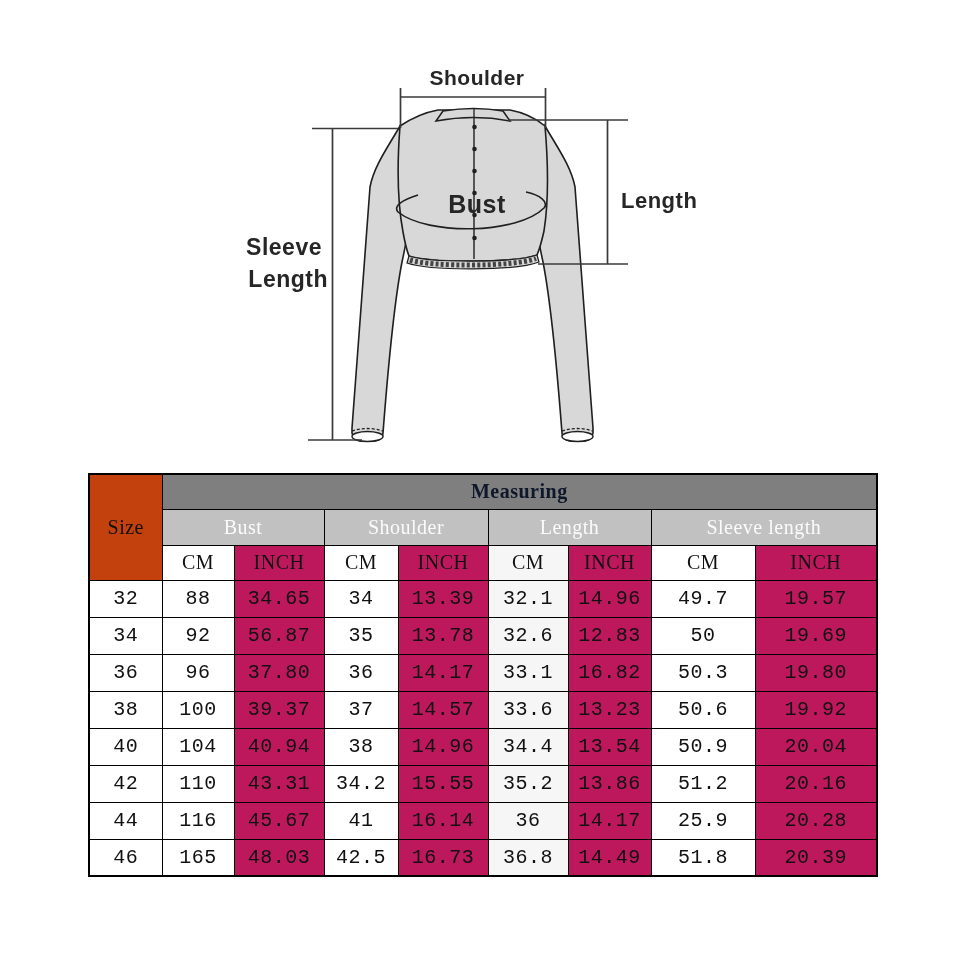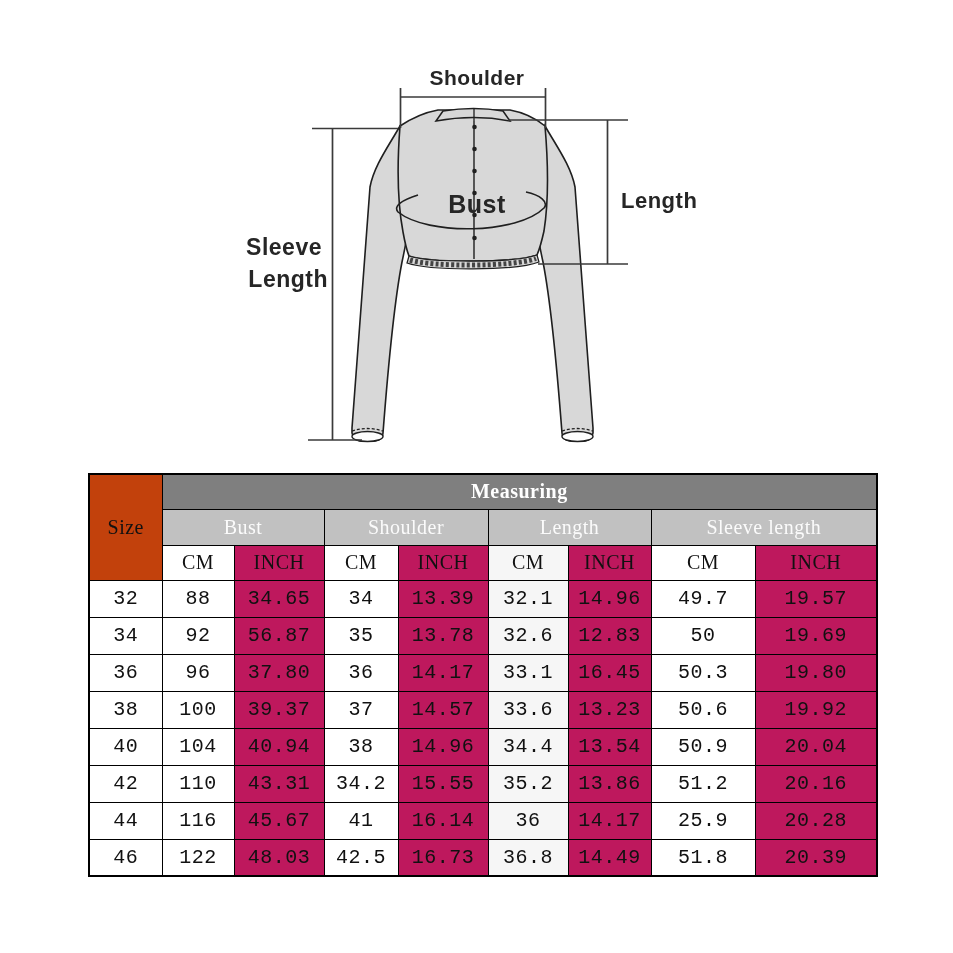--- a/index.html
+++ b/index.html
@@ -40,21 +40,21 @@
     letter-spacing: 0.5px;
     overflow: hidden;
     white-space: nowrap;
   }
   tr.r1 { height: 35px; }
   tr.r2 { height: 36px; }
   tr.r3 { height: 35px; }
   tbody tr.data { height: 37px; font-family: Liberation Mono, monospace; }
   td.mh {
     background: #7f7f7f;
-    color: #ffffff;
+    color: #0f172a;
     font-weight: bold;
     font-size: 22px;
     letter-spacing: 1.5px;
     border-bottom: 3px solid #fff;
   }
   td.gh {
     background: #c1c1c1;
     color: #fbfbfb;
     font-size: 21px;
     letter-spacing: 1px;
@@ -204,21 +204,21 @@
       <td>50</td>
       <td class="inch">19.69</td>
     </tr>
     <tr class="data">
       <td>36</td>
       <td>96</td>
       <td class="inch">37.80</td>
       <td>36</td>
       <td class="inch">14.17</td>
       <td class="lcm">33.1</td>
-      <td class="inch">16.45</td>
+      <td class="inch">16.82</td>
       <td>50.3</td>
       <td class="inch">19.80</td>
     </tr>
     <tr class="data">
       <td>38</td>
       <td>100</td>
       <td class="inch">39.37</td>
       <td>37</td>
       <td class="inch">14.57</td>
       <td class="lcm">33.6</td>
@@ -254,21 +254,21 @@
       <td class="inch">45.67</td>
       <td>41</td>
       <td class="inch">16.14</td>
       <td class="lcm">36</td>
       <td class="inch">14.17</td>
       <td>25.9</td>
       <td class="inch">20.28</td>
     </tr>
     <tr class="data">
       <td>46</td>
-      <td>122</td>
+      <td>165</td>
       <td class="inch">48.03</td>
       <td>42.5</td>
       <td class="inch">16.73</td>
       <td class="lcm">36.8</td>
       <td class="inch">14.49</td>
       <td>51.8</td>
       <td class="inch">20.39</td>
     </tr>
   </tbody>
 </table>

